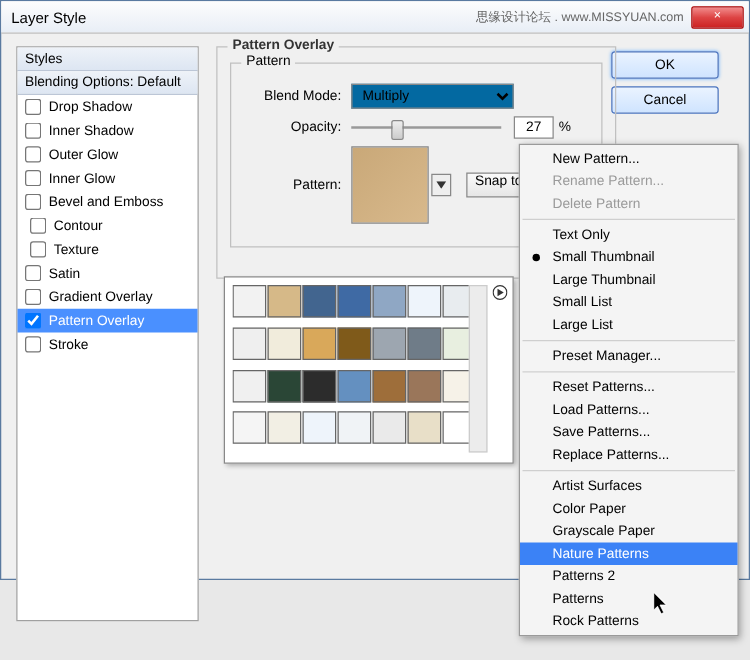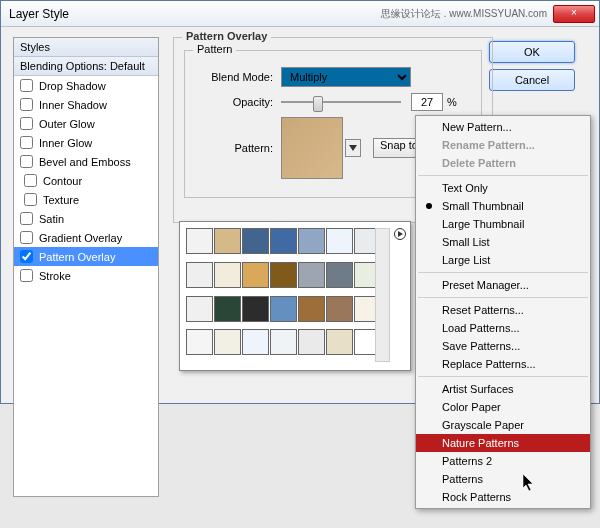--- a/index.html
+++ b/index.html
@@ -1,18 +1,18 @@
 <!DOCTYPE html>
 <html><head>
 <meta charset="utf-8">
 <style>
 * { box-sizing: border-box; margin: 0; padding: 0; font-family: "Segoe UI", Tahoma, sans-serif; font-size: 11px; }
 body { background: #e8e8e8; width: 600px; height: 528px; position: relative; overflow: hidden; }
 
-.window { position: absolute; top: 0; left: 0; width: 600px; height: 404px; background: #f0f0f0; border: 1px solid #5a7aa0; }
+.window { position: absolute; top: 0; left: 0; width: 600px; height: 464px; background: #f0f0f0; border: 1px solid #5a7aa0; }
 .titlebar { height: 26px; background: linear-gradient(#fdfdfd,#e8eef6); display: flex; align-items: center; padding: 0 4px; border-bottom: 1px solid #c0c0c0; }
 .titlebar .title { flex: 1; font-size: 12px; padding-left: 4px; }
 .titlebar .wm { color: #666; font-size: 10px; margin-right: 6px; }
 .close-btn { width: 42px; height: 18px; background: linear-gradient(#f28c8c,#d44,#c22); border: 1px solid #a00; border-radius: 2px; color: #fff; text-align: center; line-height: 14px; font-size: 10px; }
 
 .body { position: absolute; top: 26px; left: 0; right: 0; bottom: 0; padding: 10px; }
 
 .styles-panel { position: absolute; left: 12px; top: 10px; width: 146px; height: 460px; border: 1px solid #a0a0a0; background: #fff; }
 .styles-head { background: linear-gradient(#eef2f8,#dde6f2); border-bottom: 1px solid #bcc6d6; padding: 3px 6px; font-size: 11px; }
 .style-row { display: flex; align-items: center; padding: 3px 6px; cursor: default; }
@@ -43,22 +43,22 @@
 .swatch { width: 27px; height: 26px; border: 1px solid #666; }
 .swatch-scroll { position: absolute; right: 20px; top: 6px; width: 15px; height: 134px; background: #ececec; border: 1px solid #ccc; }
 .play { position: absolute; right: 2px; top: 6px; width: 14px; height: 14px; }
 
 .ok-btn, .cancel-btn { position: absolute; right: 24px; width: 86px; height: 22px; border: 1px solid #4a74c0; background: linear-gradient(#eaf3ff,#cfe4ff); border-radius: 3px; text-align: center; line-height: 20px; }
 .ok-btn { top: 14px; box-shadow: 0 0 3px #6ab0ff; }
 .cancel-btn { top: 42px; }
 
 .ctx-menu { position: absolute; left: 414px; top: 88px; width: 176px; background: #f4f4f4; border: 1px solid #9a9a9a; box-shadow: 2px 2px 6px rgba(0,0,0,0.35); padding: 2px 0; }
 .ctx-item { padding: 3px 18px 3px 26px; cursor: default; position: relative; white-space: nowrap; }
-.ctx-item.disabled { color: #9a9a9a; font-weight: bold; }
-.ctx-item.hover { background: #b91c1c; color: #fff; }
+.ctx-item.disabled { color: #9a9a9a; }
+.ctx-item.hover { background: #3b82f6; color: #fff; }
 .ctx-sep { height: 1px; background: #cfcfcf; margin: 3px 2px; }
 .ctx-item .bullet { position: absolute; left: 10px; top: 6px; width: 6px; height: 6px; background: #000; border-radius: 50%; }
 .cursor-arrow { position: absolute; left: 522px; top: 447px; width: 12px; height: 18px; }
 .cursor-arrow svg { filter: drop-shadow(0 0 1px #fff); }
 </style>
 </head>
 <body>
 
 <div class="window">
   <div class="titlebar">

